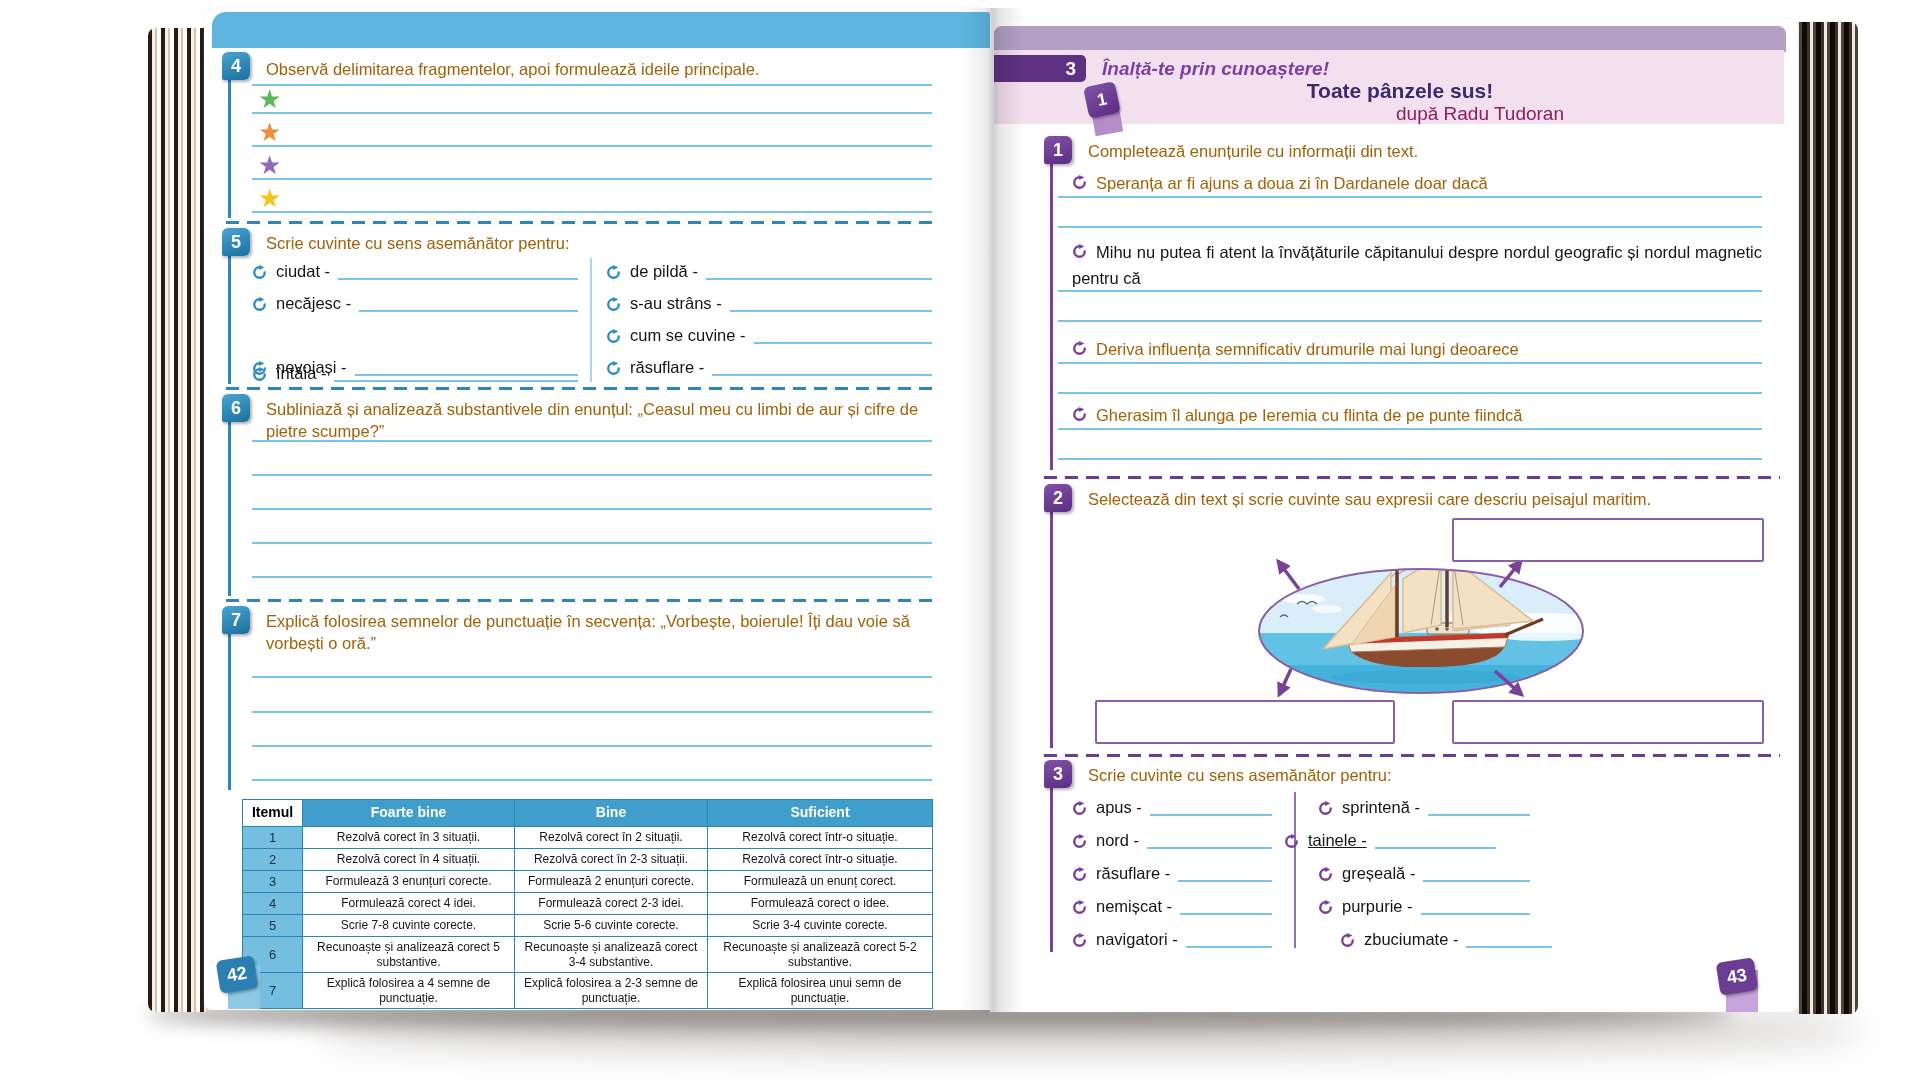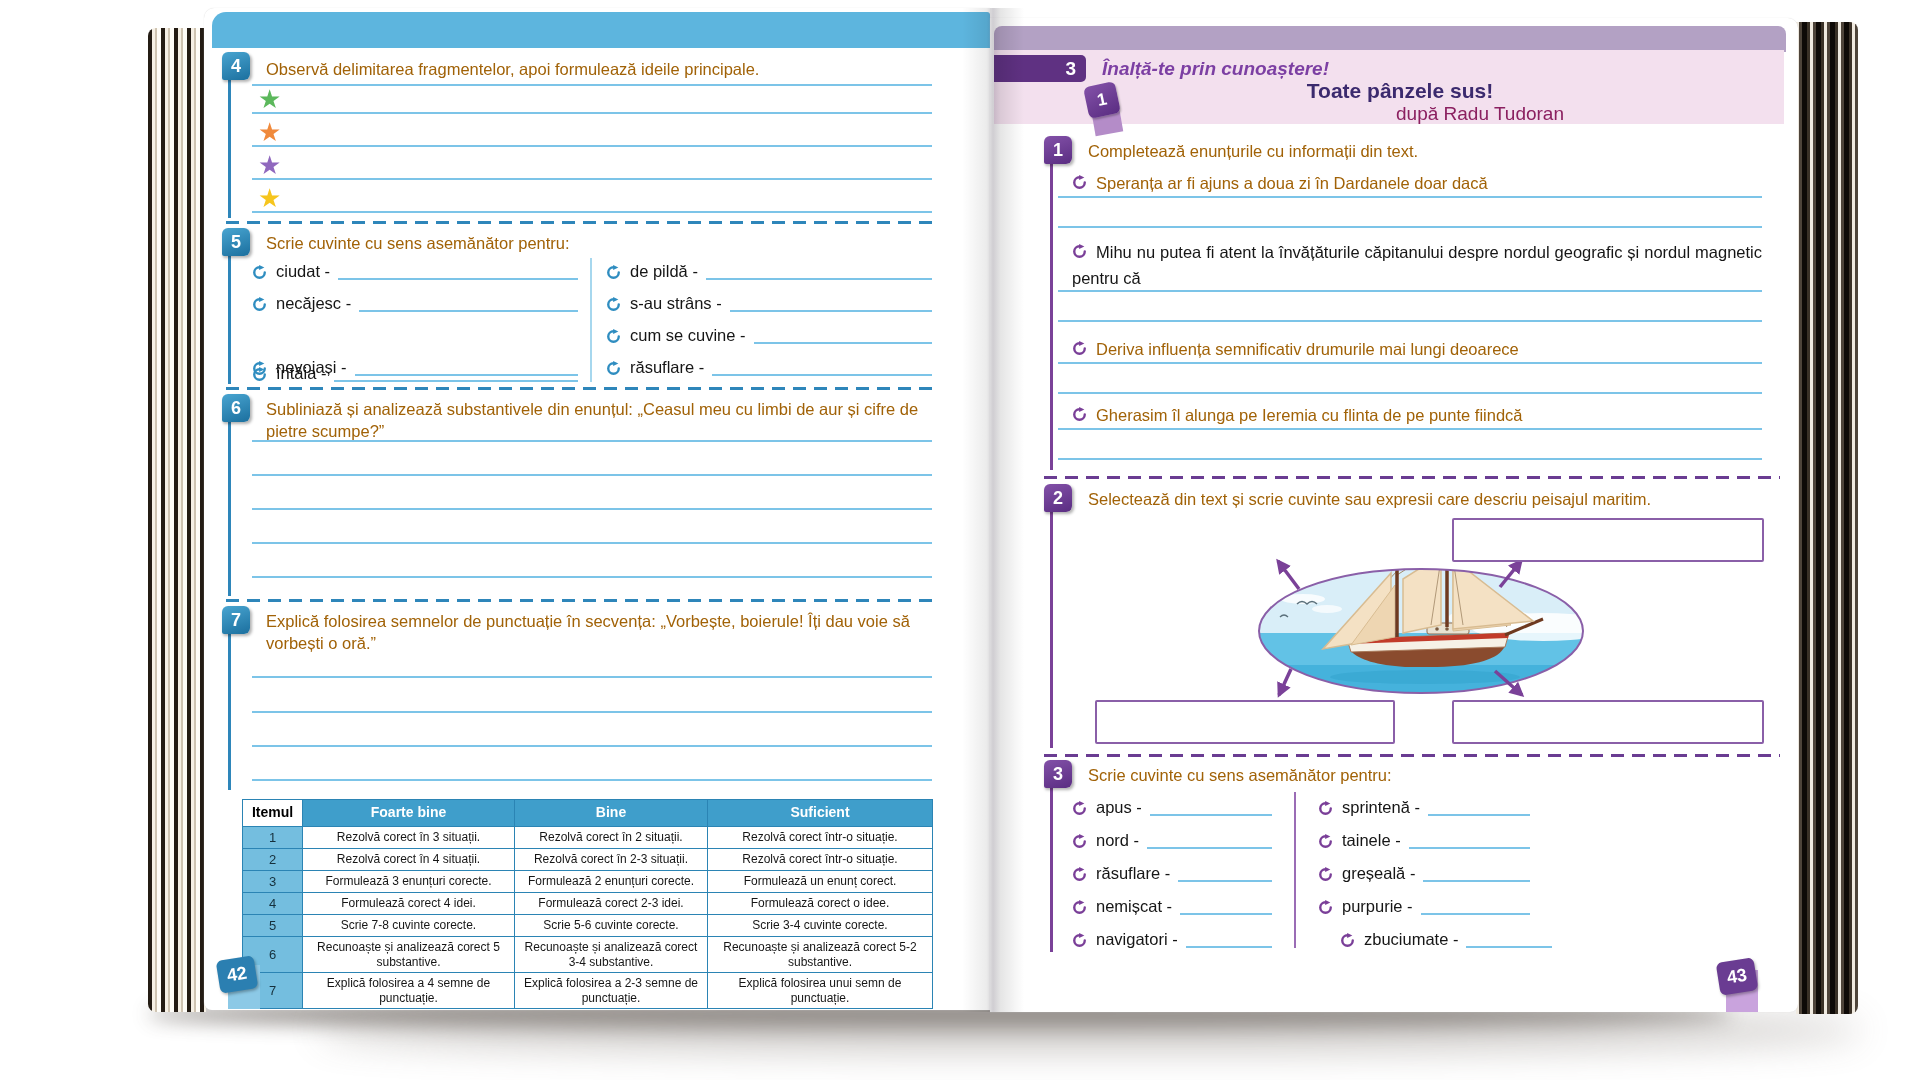--- a/index.html
+++ b/index.html
@@ -441,21 +441,21 @@
   </div>
 
   <div class="abs item-row" style="left:1318px;top:792px;width:212px;height:26px;">
     <svg class="bul bul-p" viewBox="0 0 20 20">
         <path d="M10 3 A7 7 0 1 0 17 10" fill="none" stroke="currentColor" stroke-width="3.2" stroke-linecap="round"></path>
         <path d="M9.5 0 L16.5 3.2 L9.5 6.6 Z" fill="currentColor"></path>
       </svg>
     <span class="lbl">sprintenă -</span>
       <div class="fill"></div>
   </div>
-  <div class="abs item-row" style="left:1318px;top:825px;width:212px;height:26px;">
+  <div class="abs item-row" style="left:1284px;top:825px;width:212px;height:26px;text-decoration:underline;">
     <svg class="bul bul-p" viewBox="0 0 20 20">
         <path d="M10 3 A7 7 0 1 0 17 10" fill="none" stroke="currentColor" stroke-width="3.2" stroke-linecap="round"></path>
         <path d="M9.5 0 L16.5 3.2 L9.5 6.6 Z" fill="currentColor"></path>
       </svg>
     <span class="lbl">tainele -</span>
       <div class="fill"></div>
   </div>
   <div class="abs item-row" style="left:1318px;top:858px;width:212px;height:26px;">
     <svg class="bul bul-p" viewBox="0 0 20 20">
         <path d="M10 3 A7 7 0 1 0 17 10" fill="none" stroke="currentColor" stroke-width="3.2" stroke-linecap="round"></path>

